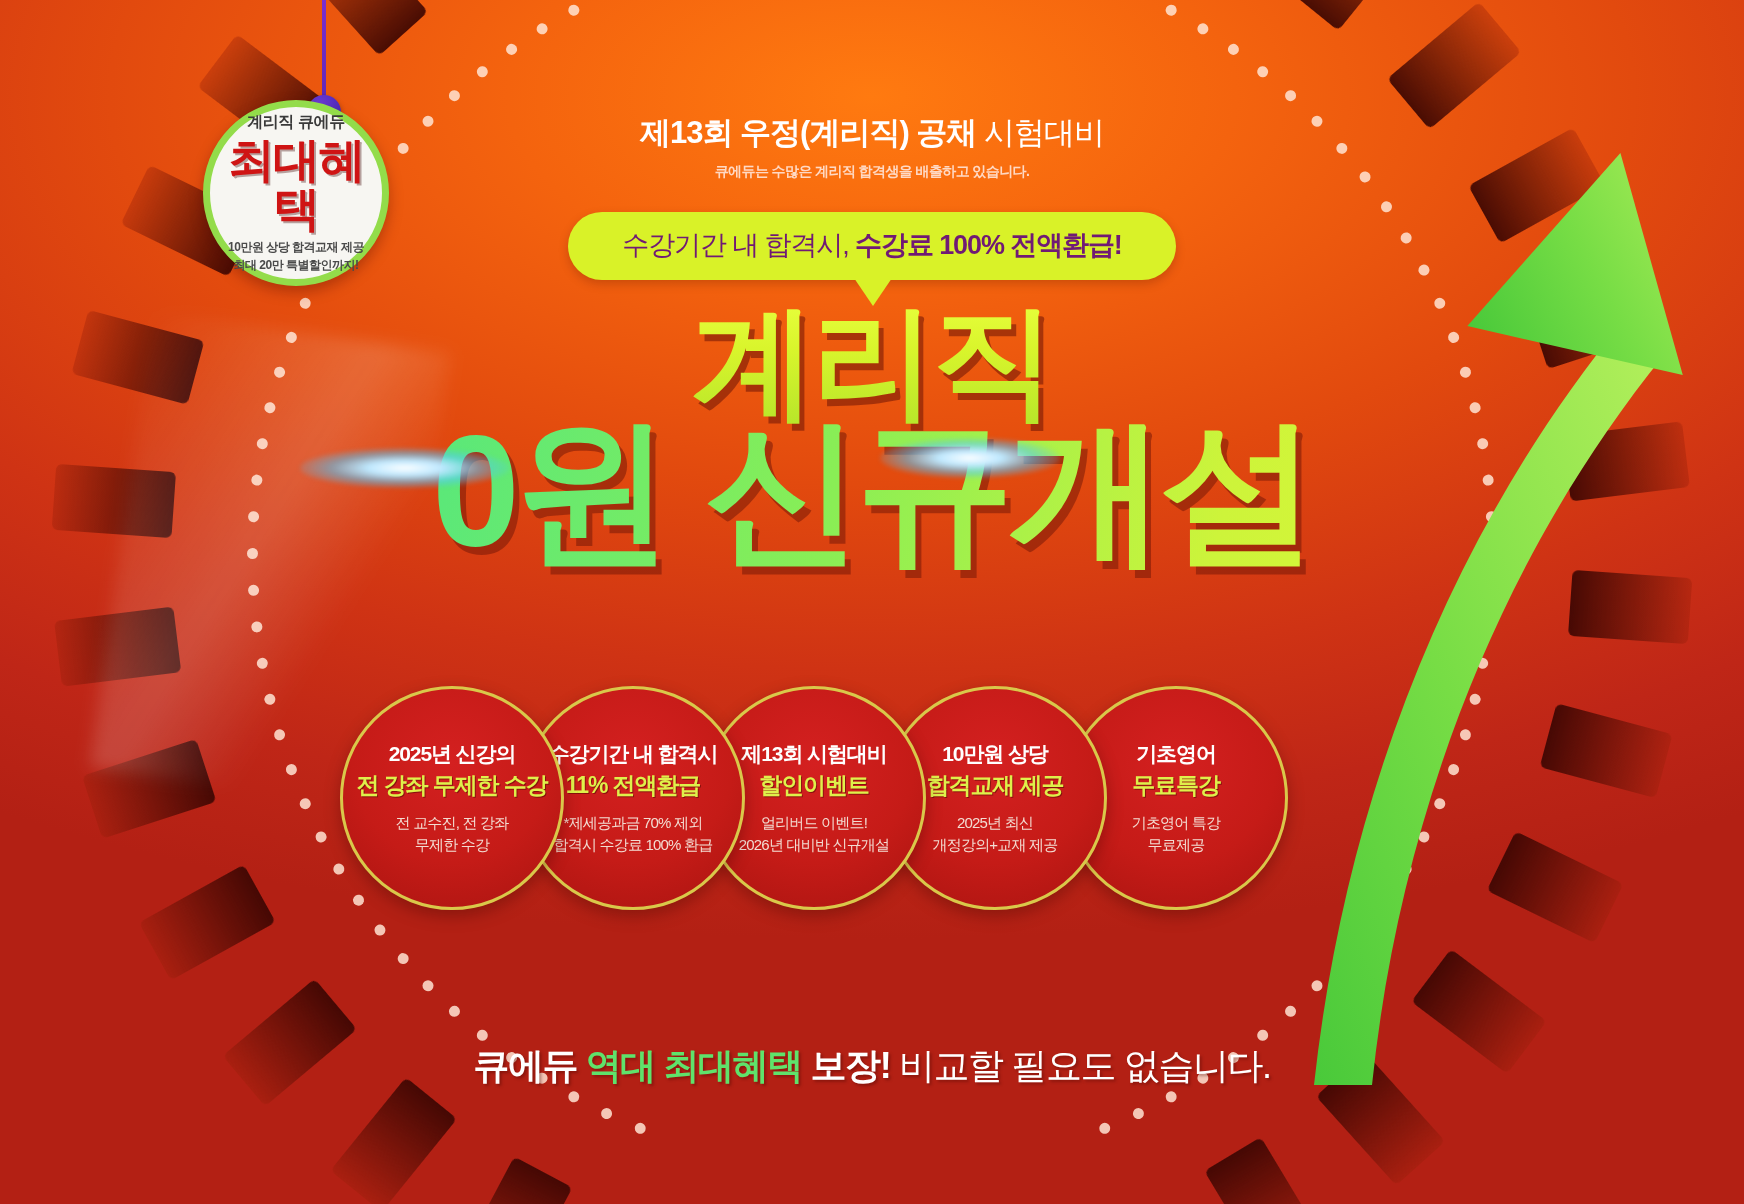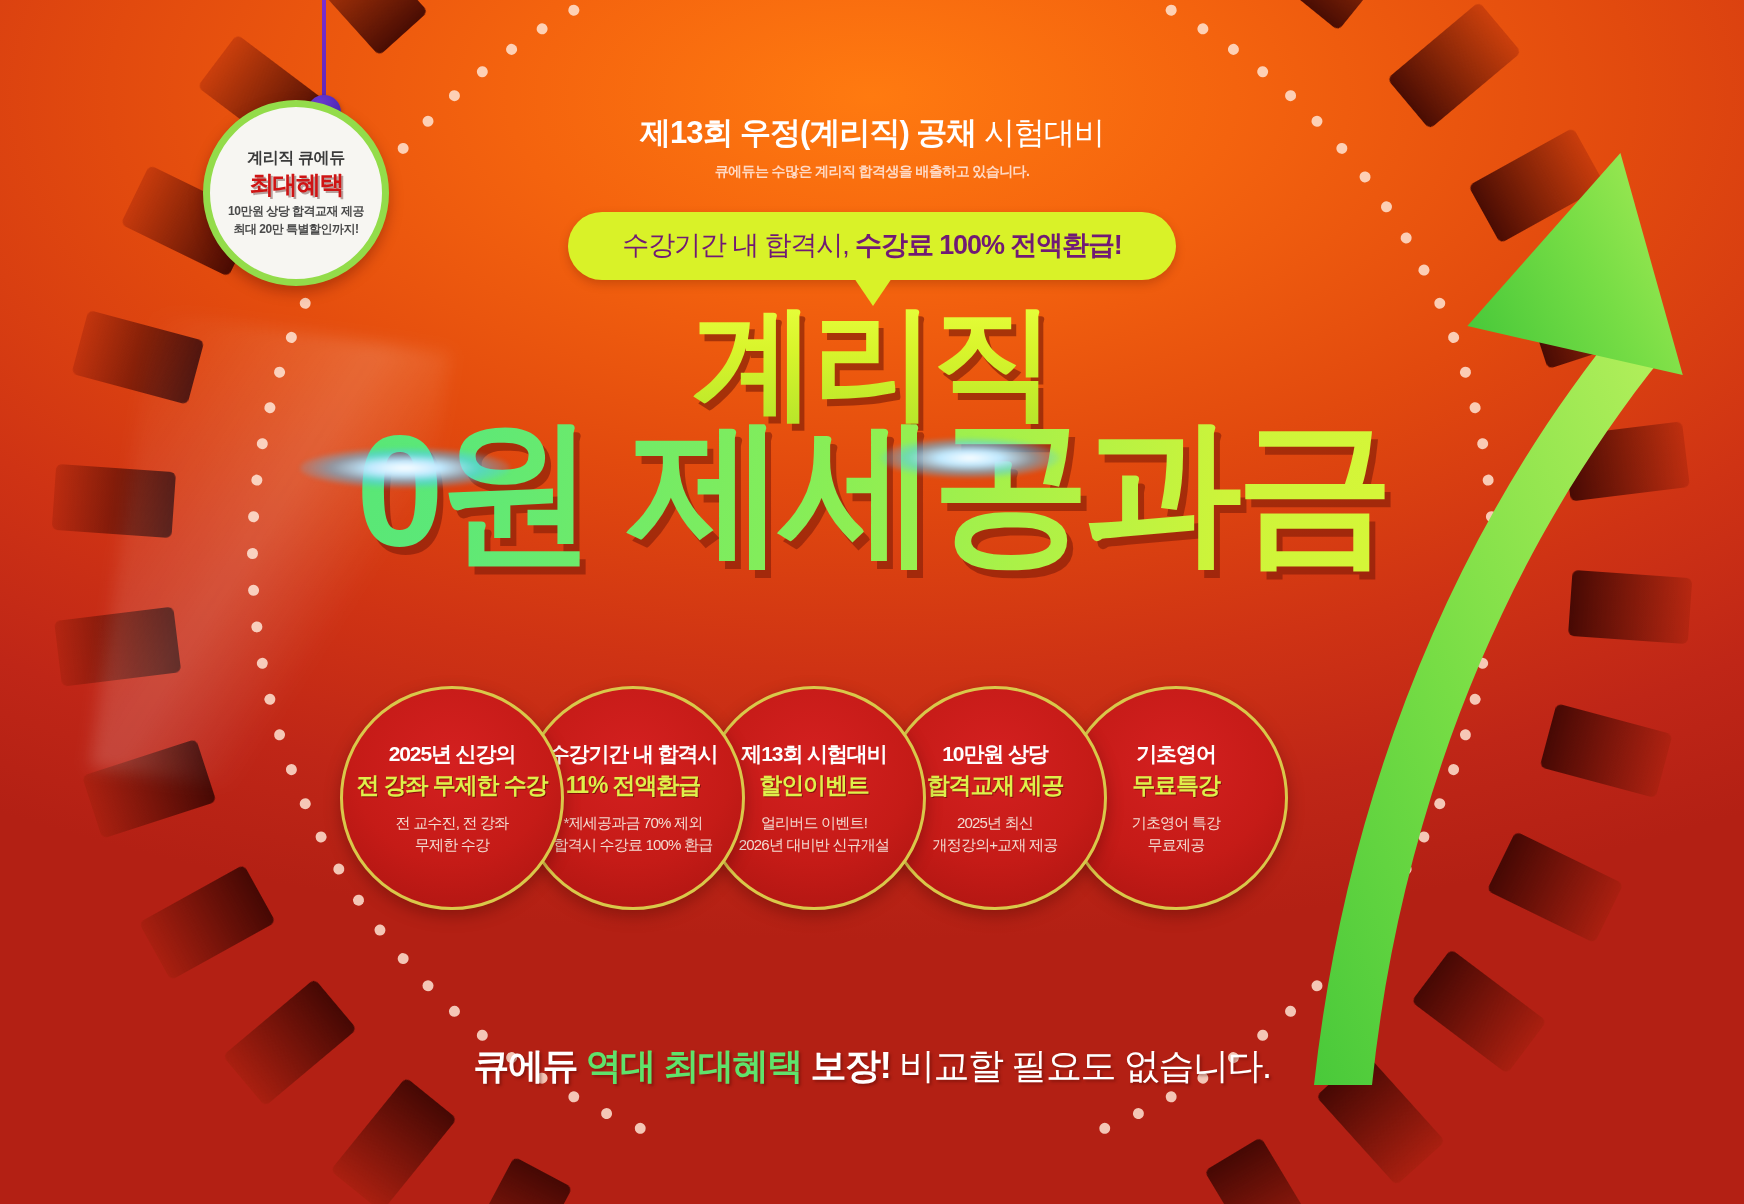--- a/index.html
+++ b/index.html
@@ -81,21 +81,21 @@
     position:absolute; left:203px; top:100px;
     width:186px; height:186px; border-radius:50%;
     background:#f7f6f2;
     border:7px solid #93dc4a;
     box-shadow:0 6px 14px rgba(80,10,0,.35);
     display:flex; flex-direction:column; align-items:center; justify-content:center;
     text-align:center;
   }
   .badge-top { font-size:16px; font-weight:700; color:#3a3a3a; letter-spacing:-.4px; margin-bottom:2px; }
   .badge-main {
-    font-size:25px; font-weight:900; color:#cf1414; letter-spacing:-1.6px; line-height:1.05;
+    font-size:47px; font-weight:900; color:#cf1414; letter-spacing:-1.6px; line-height:1.05;
     text-shadow:2px 2px 0 rgba(60,0,0,.35);
   }
   .badge-sub { font-size:12px; font-weight:700; color:#4a4a4a; line-height:1.45; margin-top:6px; letter-spacing:-.5px; }
 
   
   .header { position:absolute; left:0; top:112px; width:1744px; text-align:center; }
   .header-title { font-size:31px; font-weight:400; color:#ffffff; letter-spacing:-1px; }
   .header-title b { font-weight:900; }
   .header-sub { margin-top:9px; font-size:14px; font-weight:700; color:#ffd9c4; letter-spacing:-.6px; }
 
@@ -315,21 +315,21 @@
     <div class="bubble">
       <div class="bubble-text">
         <span>수강기간 내 합격시, </span><b>수강료 100% 전액환급!</b>
       </div>
       <div class="bubble-tail"></div>
     </div>
   </div>
 
   <div class="headline">
     <div class="hl1">계리직</div>
-    <div class="hl2">0원 제세공과금</div>
+    <div class="hl2">0원 신규개설</div>
   </div>
   <div class="flare a"></div>
   <div class="flare b"></div>
 
   <div class="circles" id="circles">
       <div class="circ" style="left: 340px; z-index: 5;">
         <div class="l1">2025년 신강의</div>
         <div class="l2">전 강좌 무제한 수강</div>
         <div class="l3"><span>전 교수진, 전 강좌</span><br><span>무제한 수강</span></div>
       </div>

